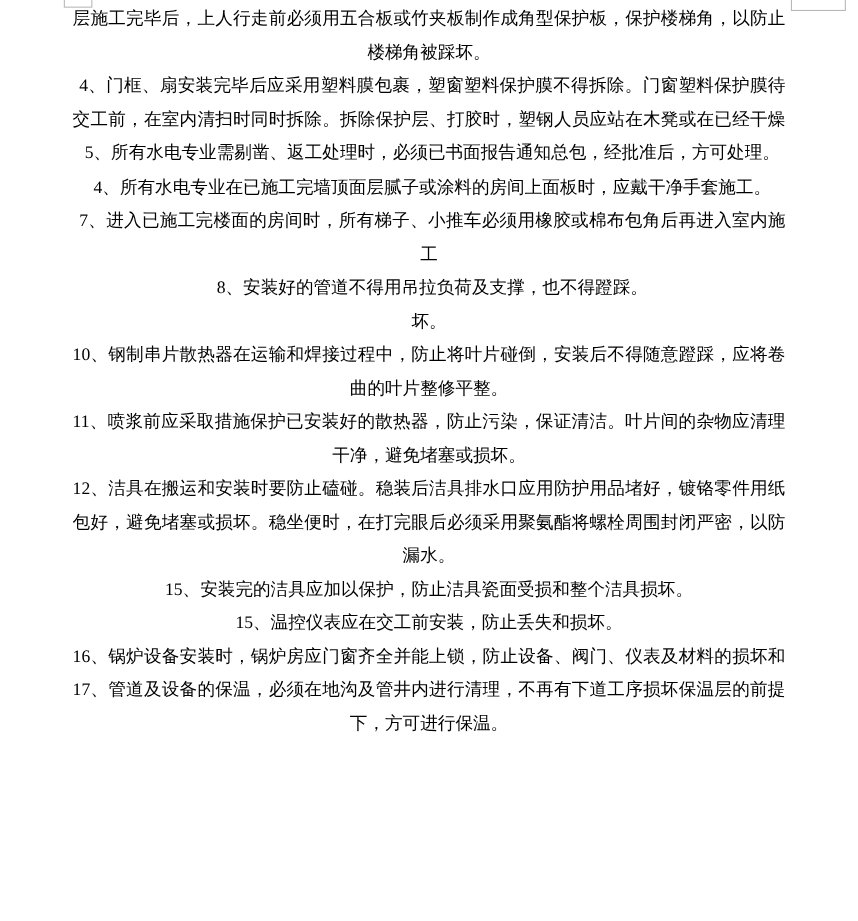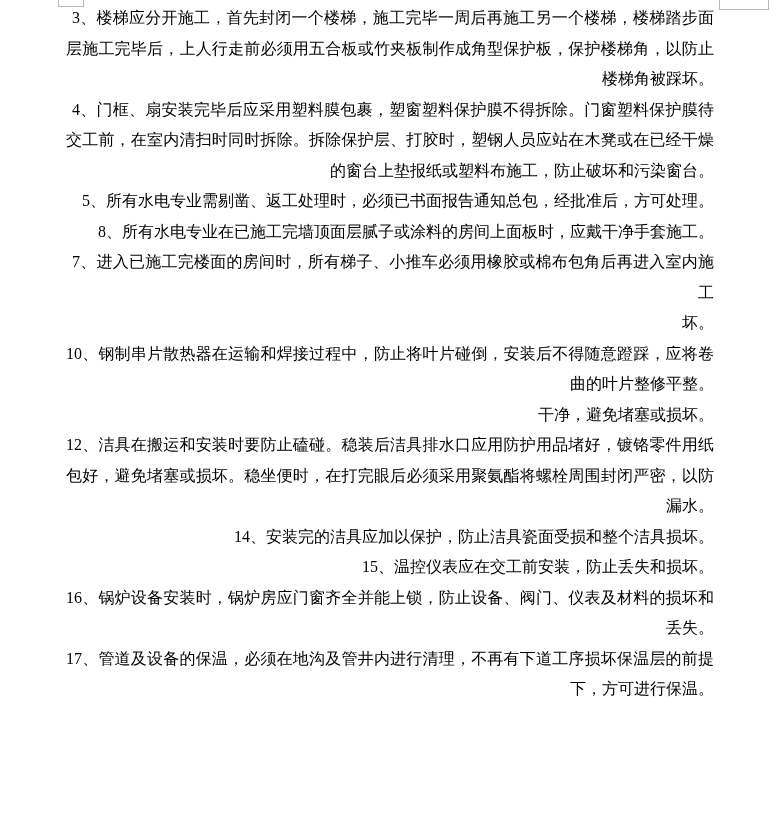--- a/index.html
+++ b/index.html
@@ -44,58 +44,57 @@
     top: 3px;
     width: 648px;
   }
   .line {
     font-size: 16px;
     line-height: 30.5px;
     height: 30.5px;
     overflow: hidden;
     white-space: nowrap;
     letter-spacing: 0;
-    text-align: right;
+    text-align: center;
   }
   
   .line.fill {
     white-space: normal;
     text-align: justify;
     text-align-last: justify;
     max-height: 30.5px;
   }
   
   .line.sd {
     text-indent: 6px;
   }
 </style>
 </head>
 <body style="--mark-color: #b8b8b8; background: rgb(255, 255, 255); color: rgb(0, 0, 0);">
 
 <div class="page">
   <div class="clip-mark left"></div>
   <div class="clip-mark right"></div>
   <div class="doc">
-      <div class="line fill sd">3、楼梯应分开施工，首先封闭一个楼梯，施工完毕一周后再施工另一个楼梯，楼梯踏步面</div>
       <div class="line fill">层施工完毕后，上人行走前必须用五合板或竹夹板制作成角型保护板，保护楼梯角，以防止</div>
       <div class="line">楼梯角被踩坏。</div>
       <div class="line fill sd">4、门框、扇安装完毕后应采用塑料膜包裹，塑窗塑料保护膜不得拆除。门窗塑料保护膜待</div>
       <div class="line fill">交工前，在室内清扫时同时拆除。拆除保护层、打胶时，塑钢人员应站在木凳或在已经干燥</div>
-      <div class="line">的窗台上垫报纸或塑料布施工，防止破坏和污染窗台。</div>
       <div class="line sd">5、所有水电专业需剔凿、返工处理时，必须已书面报告通知总包，经批准后，方可处理。</div>
-      <div class="line sd">8、所有水电专业在已施工完墙顶面层腻子或涂料的房间上面板时，应戴干净手套施工。</div>
+      <div class="line sd">4、所有水电专业在已施工完墙顶面层腻子或涂料的房间上面板时，应戴干净手套施工。</div>
       <div class="line fill sd">7、进入已施工完楼面的房间时，所有梯子、小推车必须用橡胶或棉布包角后再进入室内施</div>
       <div class="line">工</div>
+      <div class="line sd">8、安装好的管道不得用吊拉负荷及支撑，也不得蹬踩。</div>
       <div class="line">坏。</div>
       <div class="line fill">10、钢制串片散热器在运输和焊接过程中，防止将叶片碰倒，安装后不得随意蹬踩，应将卷</div>
       <div class="line">曲的叶片整修平整。</div>
+      <div class="line fill">11、喷浆前应采取措施保护已安装好的散热器，防止污染，保证清洁。叶片间的杂物应清理</div>
       <div class="line">干净，避免堵塞或损坏。</div>
       <div class="line fill">12、洁具在搬运和安装时要防止磕碰。稳装后洁具排水口应用防护用品堵好，镀铬零件用纸</div>
       <div class="line fill">包好，避免堵塞或损坏。稳坐便时，在打完眼后必须采用聚氨酯将螺栓周围封闭严密，以防</div>
       <div class="line">漏水。</div>
-      <div class="line">14、安装完的洁具应加以保护，防止洁具瓷面受损和整个洁具损坏。</div>
+      <div class="line">15、安装完的洁具应加以保护，防止洁具瓷面受损和整个洁具损坏。</div>
       <div class="line">15、温控仪表应在交工前安装，防止丢失和损坏。</div>
       <div class="line fill">16、锅炉设备安装时，锅炉房应门窗齐全并能上锁，防止设备、阀门、仪表及材料的损坏和</div>
-      <div class="line">丢失。</div>
       <div class="line fill">17、管道及设备的保温，必须在地沟及管井内进行清理，不再有下道工序损坏保温层的前提</div>
       <div class="line">下，方可进行保温。</div>
     </div>
 </div>
 
 </body></html>

